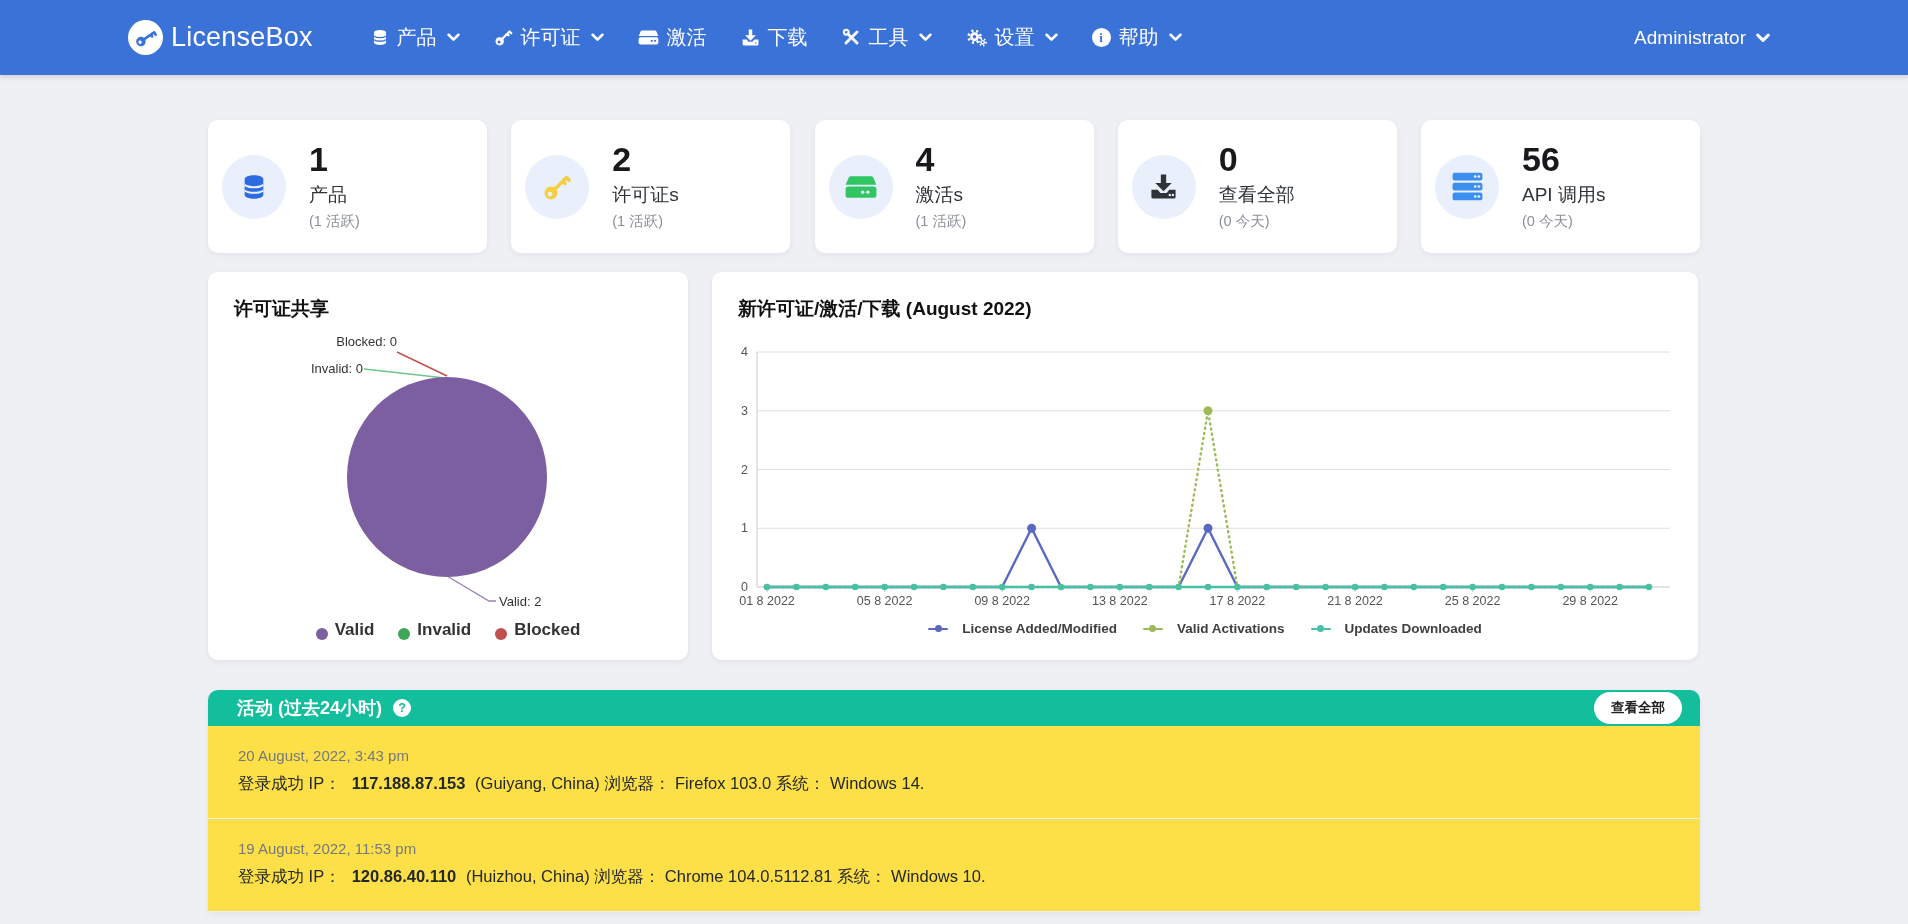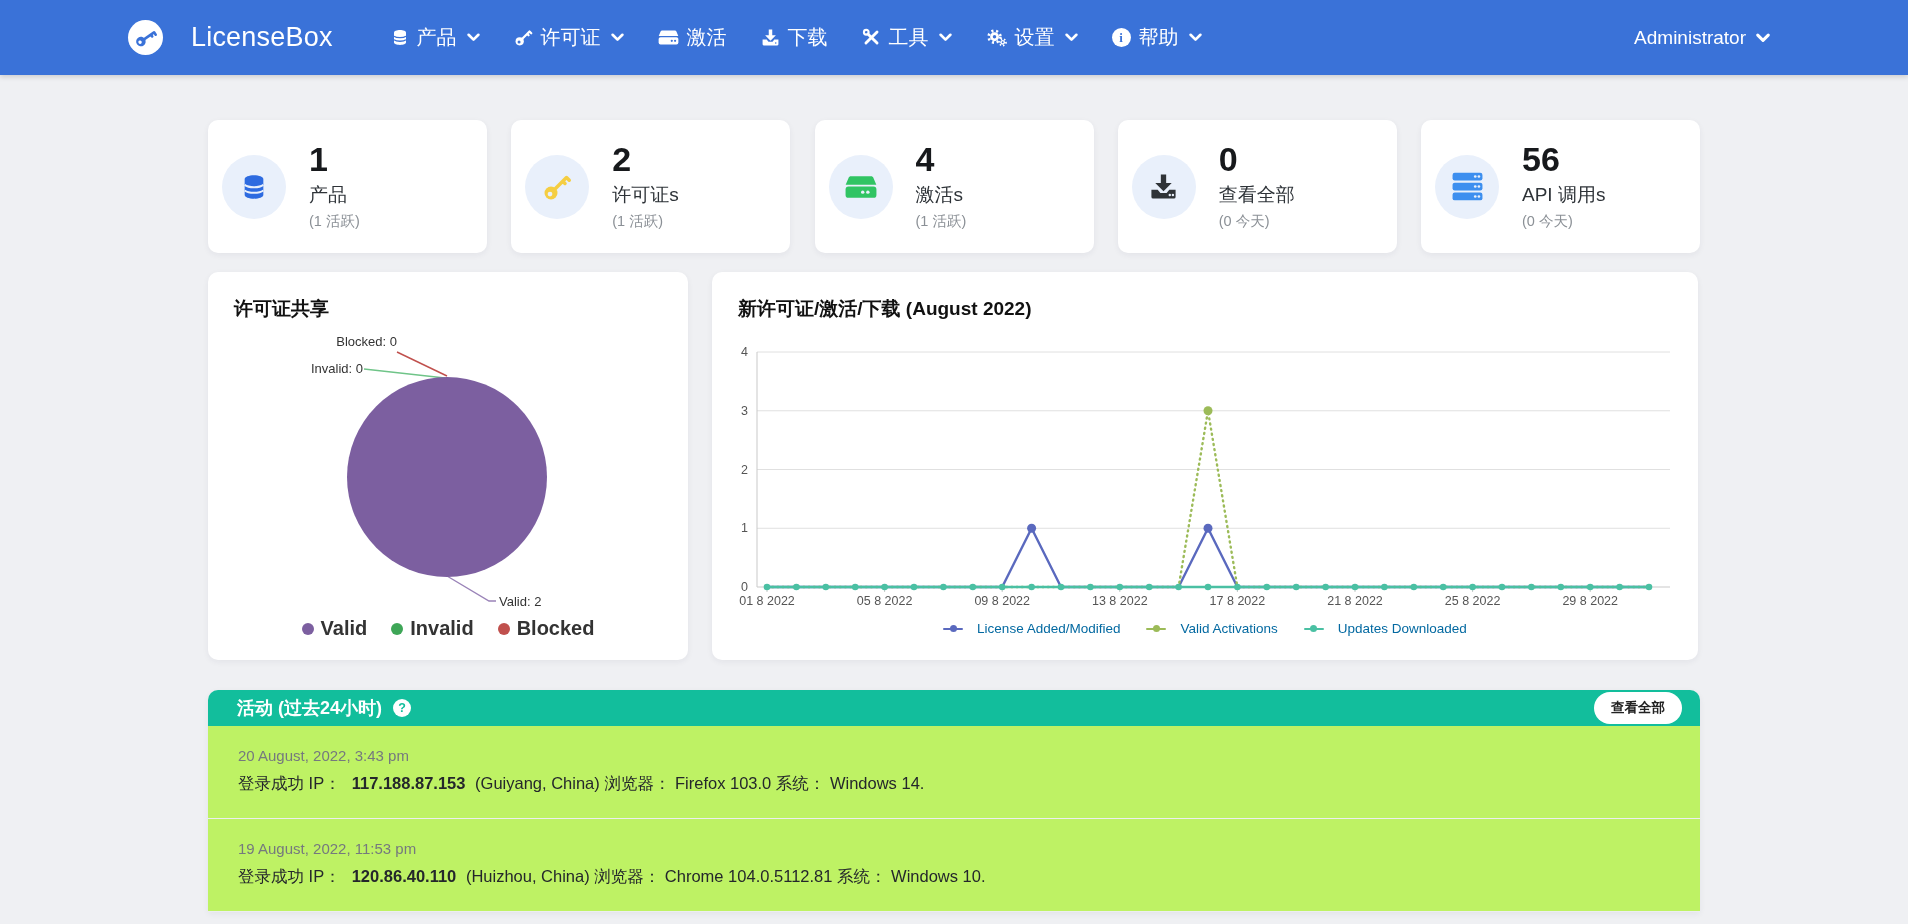--- a/index.html
+++ b/index.html
@@ -8,21 +8,21 @@
     --cardshadow:0 2px 6px rgba(30,40,60,.06);
     --circlebg:#E9F0FB;
   }
   *{box-sizing:border-box;margin:0;padding:0;}
   html,body{width:1908px;height:924px;overflow:hidden;}
   body{font-family:"Liberation Sans","DejaVu Sans",sans-serif;background:var(--bg);color:#24272b;}
 
   
   .navbar{height:75px;background:var(--navblue);display:flex;align-items:center;
     padding:0 138px 0 128px;box-shadow:0 2px 5px rgba(0,0,0,.15);color:#fff;}
-  .brand{display:flex;align-items:center;gap:28px;margin-right:58px;cursor:pointer;}
+  .brand{display:flex;align-items:center;gap:8px;margin-right:58px;cursor:pointer;}
   .logo-circle{width:35px;height:35px;border-radius:50%;background:#fff;display:flex;align-items:center;justify-content:center;}
   .brand-name{font-size:27px;font-weight:400;letter-spacing:.2px;color:#fff;}
   .nav-items{display:flex;align-items:center;gap:34px;flex:1;}
   .nav-item{display:flex;align-items:center;gap:8px;font-size:20px;color:#fff;cursor:pointer;white-space:nowrap;}
   .nav-item .ic{display:block;}
   .chev{margin-left:2px;}
   .nav-user{display:flex;align-items:center;gap:10px;font-size:19px;color:#fff;cursor:pointer;}
 
   .circle-glyph{display:inline-flex;width:19px;height:19px;border-radius:50%;background:#fff;color:var(--navblue);
     font-size:13px;font-weight:bold;align-items:center;justify-content:center;font-family:"Liberation Serif",serif;}
@@ -46,38 +46,38 @@
   .chart-card{background:#fff;border-radius:10px;box-shadow:var(--cardshadow);position:relative;height:388px;padding-left:20px;}
   .pie-card{width:480px;}
   .line-card{width:986px;}
   .card-title{position:absolute;top:24px;left:26px;font-size:19px;font-weight:bold;color:#111;z-index:3;}
   .chart-svg{position:absolute;left:0;top:0;}
   .pie-callout{position:absolute;font-size:13px;color:#333;z-index:2;}
   .callout-blocked{left:29px;width:160px;top:62px;text-align:right;}
   .callout-invalid{left:-5px;width:160px;top:89px;text-align:right;}
   .callout-valid{left:291px;top:322px;text-align:center;}
   .pie-legend{position:absolute;bottom:20px;left:0;width:100%;display:flex;justify-content:center;gap:24px;z-index:2;}
-  .pie-leg-item{display:flex;align-items:center;gap:7px;font-size:20px;font-weight:600;color:#333;}
+  .pie-leg-item{display:flex;align-items:flex-end;gap:7px;font-size:17px;font-weight:600;color:#333;}
   .pie-leg-item i{width:12px;height:12px;border-radius:50%;display:inline-block;}
 
   .lc-legend{position:absolute;bottom:24px;left:0;width:100%;display:flex;justify-content:center;gap:26px;z-index:2;}
-  .lc-leg-item{display:flex;align-items:center;gap:14px;font-size:13.5px;font-weight:400;color:#0369a1;}
+  .lc-leg-item{display:flex;align-items:center;gap:14px;font-size:13.5px;font-weight:700;color:#404040;}
   .leg-mark{position:relative;width:20px;height:9px;display:inline-block;}
   .leg-line{position:absolute;left:0;top:3.5px;width:20px;height:2.5px;border-radius:2px;}
   .leg-dot{position:absolute;left:6.5px;top:1px;width:7px;height:7px;border-radius:50%;}
 
   
   .activity{border-radius:10px 10px 0 0;overflow:hidden;box-shadow:var(--cardshadow);}
   .activity-header{height:36px;background:#12BE9C;display:flex;align-items:center;padding:0 18px 0 29px;}
   .activity-title{color:#fff;font-size:18px;font-weight:bold;margin-right:11px;}
   .help-circle{display:inline-flex;width:18px;height:18px;border-radius:50%;background:#fff;color:#12BE9C;
     font-size:12.5px;font-weight:bold;align-items:center;justify-content:center;cursor:pointer;}
   .view-all-btn{margin-left:auto;background:#fff;border:none;border-radius:999px;padding:7px 17px;
     font-size:13.5px;font-weight:bold;color:#222;cursor:pointer;font-family:inherit;}
-  .activity-body{background:#bef264;}
+  .activity-body{background:#fde047;}
   .act-row{padding:21px 30px 23px 30px;border-bottom:1px solid #ECEEF0;}
   .act-time{font-size:15px;color:#75797e;margin-bottom:9px;}
   .act-text{font-size:16.5px;color:#24272b;}
   .act-text b{margin:0 5px 0 11px;}
 </style>
 </head>
 <body>
 
 <div class="navbar">
   <div class="brand">

